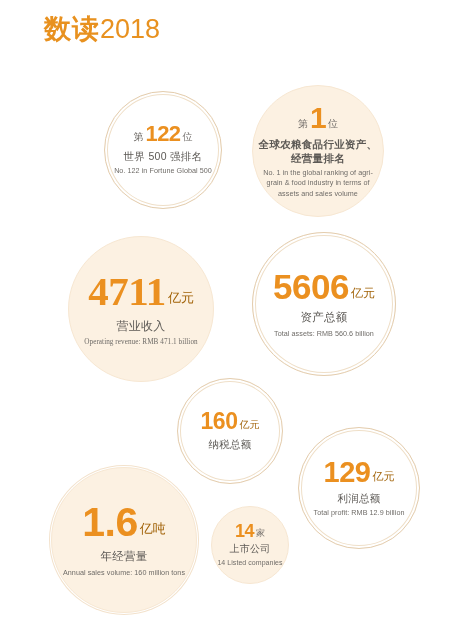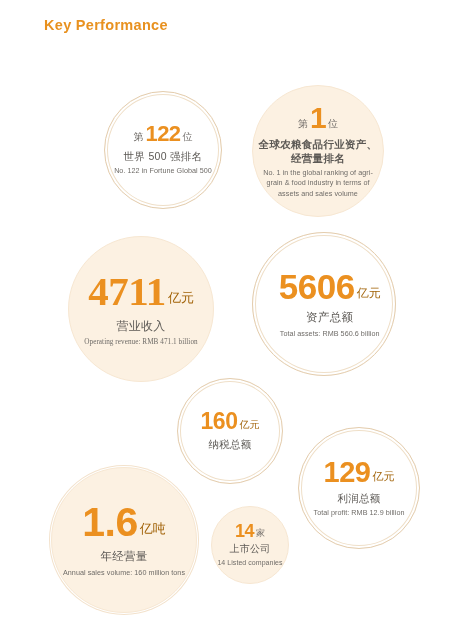--- a/index.html
+++ b/index.html
@@ -132,21 +132,21 @@
 
   #b-rank1     { left: 252px; top: 85px;  width: 132px; height: 132px; }
   #b-rank1 .num { font-size: 30px; }
   #b-rank1 .label-cn { font-size: 10.5px; font-weight: bold; }
 
   #b-revenue   { left: 68px;  top: 236px; width: 146px; height: 146px; font-family: Liberation Serif, serif; }
   #b-revenue .num { font-size: 41px; }
   #b-revenue .unit { font-size: 13px; top: -3px; }
   #b-revenue .label-cn { font-size: 12px; margin-top: 6px; }
 
-  #b-assets    { left: 252px; top: 232px; width: 144px; height: 144px; align-items: flex-end; }
+  #b-assets    { left: 252px; top: 232px; width: 144px; height: 144px; }
   #b-assets .num { font-size: 35px; }
   #b-assets .unit { font-size: 12px; top: -2px; }
   #b-assets .label-cn { font-size: 11.5px; margin-top: 6px; }
 
   #b-tax       { left: 177px; top: 378px; width: 106px; height: 106px; }
   #b-tax .num  { font-size: 23px; }
   #b-tax .unit { font-size: 10px; }
 
   #b-profit    { left: 298px; top: 427px; width: 122px; height: 122px; }
   #b-profit .num { font-size: 29px; }
@@ -160,21 +160,23 @@
   #b-listed    { left: 211px; top: 506px; width: 78px; height: 78px; }
   #b-listed .num { font-size: 18px; }
   #b-listed .unit.gray { font-size: 9px; }
   #b-listed .label-cn { font-size: 10px; margin-top: 2px; }
   #b-listed .label-en { font-size: 7px; margin-top: 2px; }
 </style>
 </head>
 <body>
 
 <div class="header">
-  <div class="title-en">Key Performance</div>
+  <div class="title-cn">
+    <span>数读</span><span class="year">2018</span>
+  </div>
 </div>
 
 <div class="bubble outline" id="b-fortune">
   <div class="inner">
     <div class="numline">
       <span class="pre">第</span>
       <span class="num">122</span>
       <span class="unit gray">位</span>
     </div>
     <div class="label-cn">世界 500 强排名</div>

